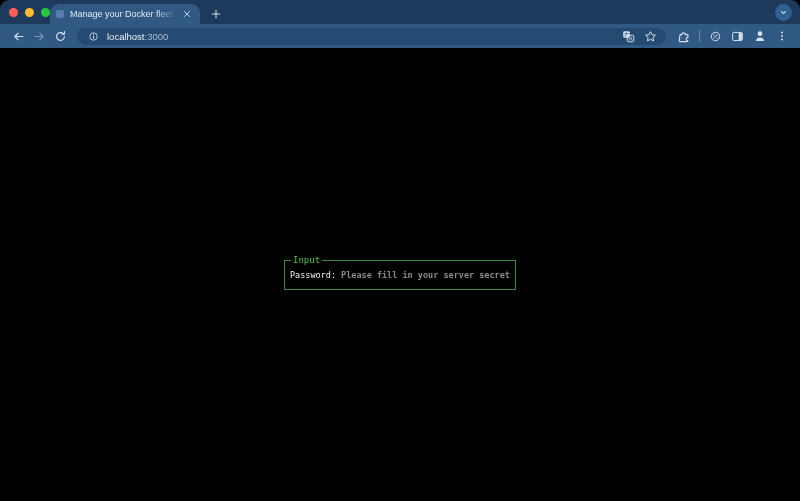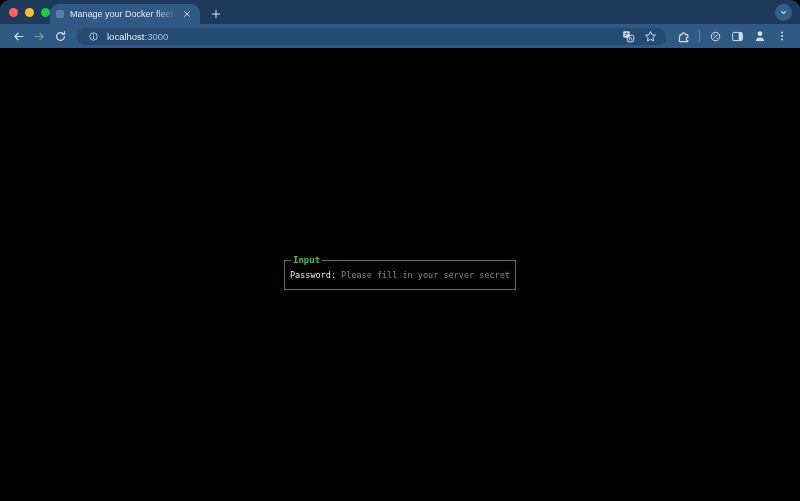--- a/index.html
+++ b/index.html
@@ -34,23 +34,23 @@
   .url .host { color:var(--url-host); }
   .url .port { color:var(--url-port); }
   .spacer { flex:1; }
   .omni-icon { width:16px; height:16px; color:var(--icon); }
   .sep { width:1px; height:12px; background:rgba(255,255,255,.28); margin:0 3px; }
   .tbbtn { width:19px; height:18px; }
 
   
   .content { flex:1; background:var(--content-bg); display:flex; align-items:center; justify-content:center; }
   .tui-box { position:relative; width:232px; height:30px; border:1px solid var(--tui-border); display:flex; align-items:center; padding:0 5px; font-family:"DejaVu Sans Mono", monospace; font-size:8.5px; white-space:pre; }
-  .tui-legend { position:absolute; top:-7px; left:6px; background:var(--content-bg); padding:0 2px; color:var(--tui-green); font-weight:bold; font-size:9px; line-height:13px; font-family:"DejaVu Sans Mono", monospace; }
+  .tui-legend { position:absolute; top:-7px; left:6px; background:var(--content-bg); padding:0 2px; color:var(--tui-green); font-weight:normal; font-size:9px; line-height:13px; font-family:"DejaVu Sans Mono", monospace; }
   .tui-label { color:var(--tui-label); font-weight:normal; }
-  .tui-placeholder { color:var(--tui-placeholder); margin-left:5px; }
+  .tui-placeholder { color:var(--tui-placeholder); margin-left:5px;font-weight:bold; }
 
   svg { display:block; }
 </style>
 </head>
 <body>
 
 <div class="window">
 
   <div class="tabstrip">
     <div class="traffic-lights">

